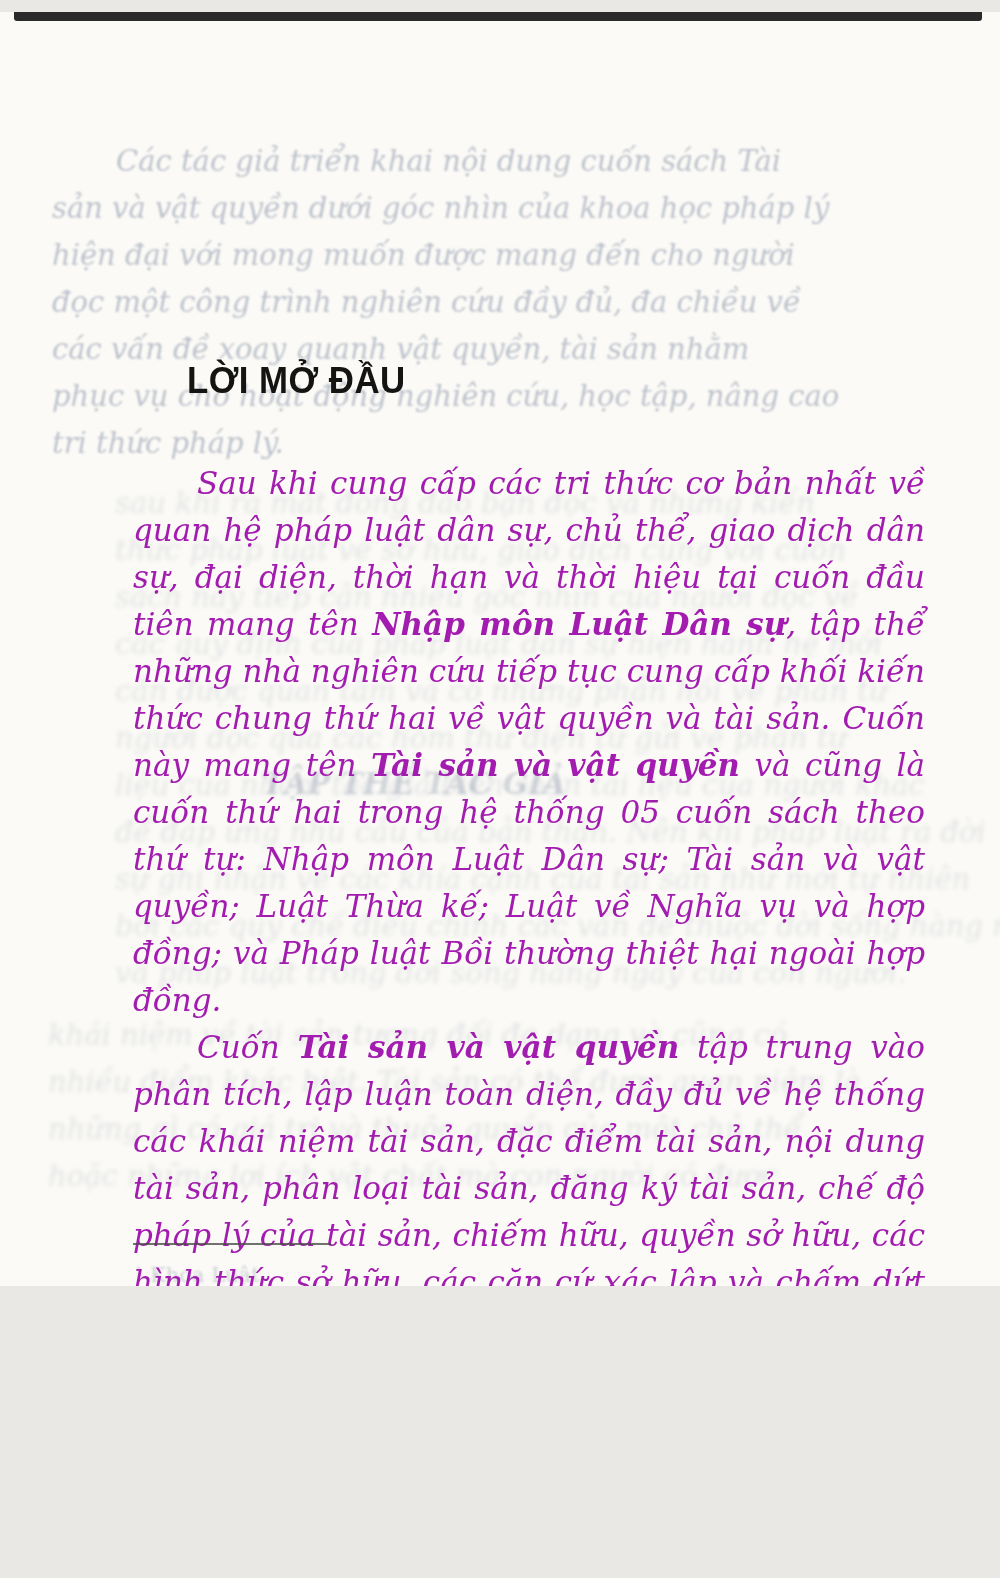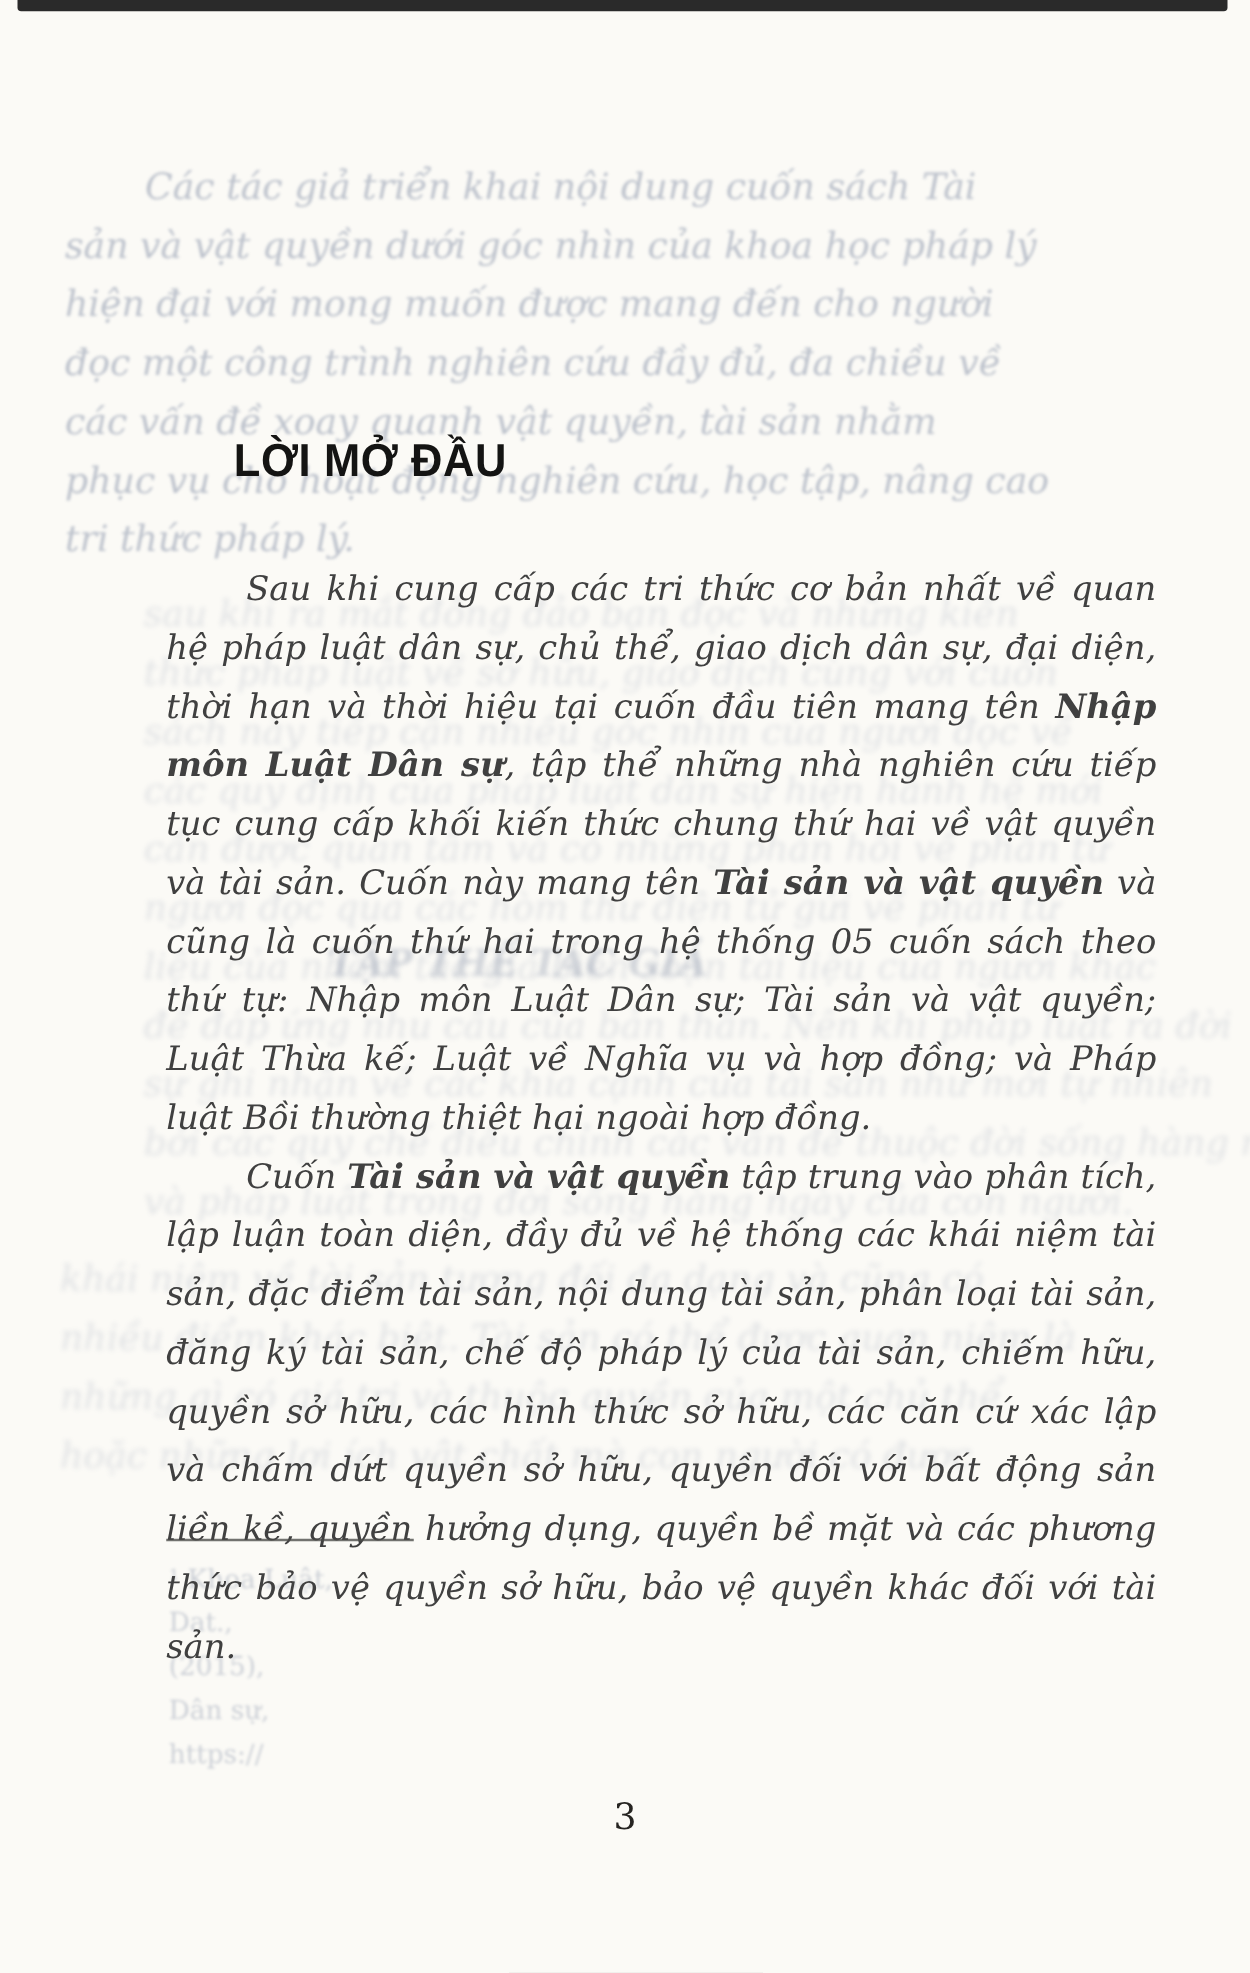--- a/index.html
+++ b/index.html
@@ -4,22 +4,22 @@
 <title>Scanned book page</title>
 <style>
   html, body {
     margin: 0;
     padding: 0;
     background: #e9e8e4;
   }
   .page {
     position: relative;
     width: 1000px;
-    height: 1578px;
-    margin: 0 auto;
+    height: 1274px;
+    margin: 12px auto;
     background: #fbfaf6;
     overflow: hidden;
     font-family: "DejaVu Serif", serif;
     color: #1f1d1b;
   }
 
   
   .scan-strip {
     position: absolute;
     left: 14px;
@@ -100,25 +100,25 @@
     color: #141413;
     transform: scaleX(.94);
     transform-origin: left center;
     white-space: nowrap;
   }
   .body-text {
     position: absolute;
     left: 133px;
     top: 448px;
     width: 792px;
-    font-size: 27px;
+    font-size: 31px;
     line-height: 47px;
     font-style: italic;
     text-align: justify;
-    color: #404040;
+    color: #a21caf;
   }
   .body-text p {
     margin: 0;
     text-indent: 64px;
   }
   .body-text .b { font-weight: 700; }
 
   .footnote-rule {
     position: absolute;
     left: 133px;

